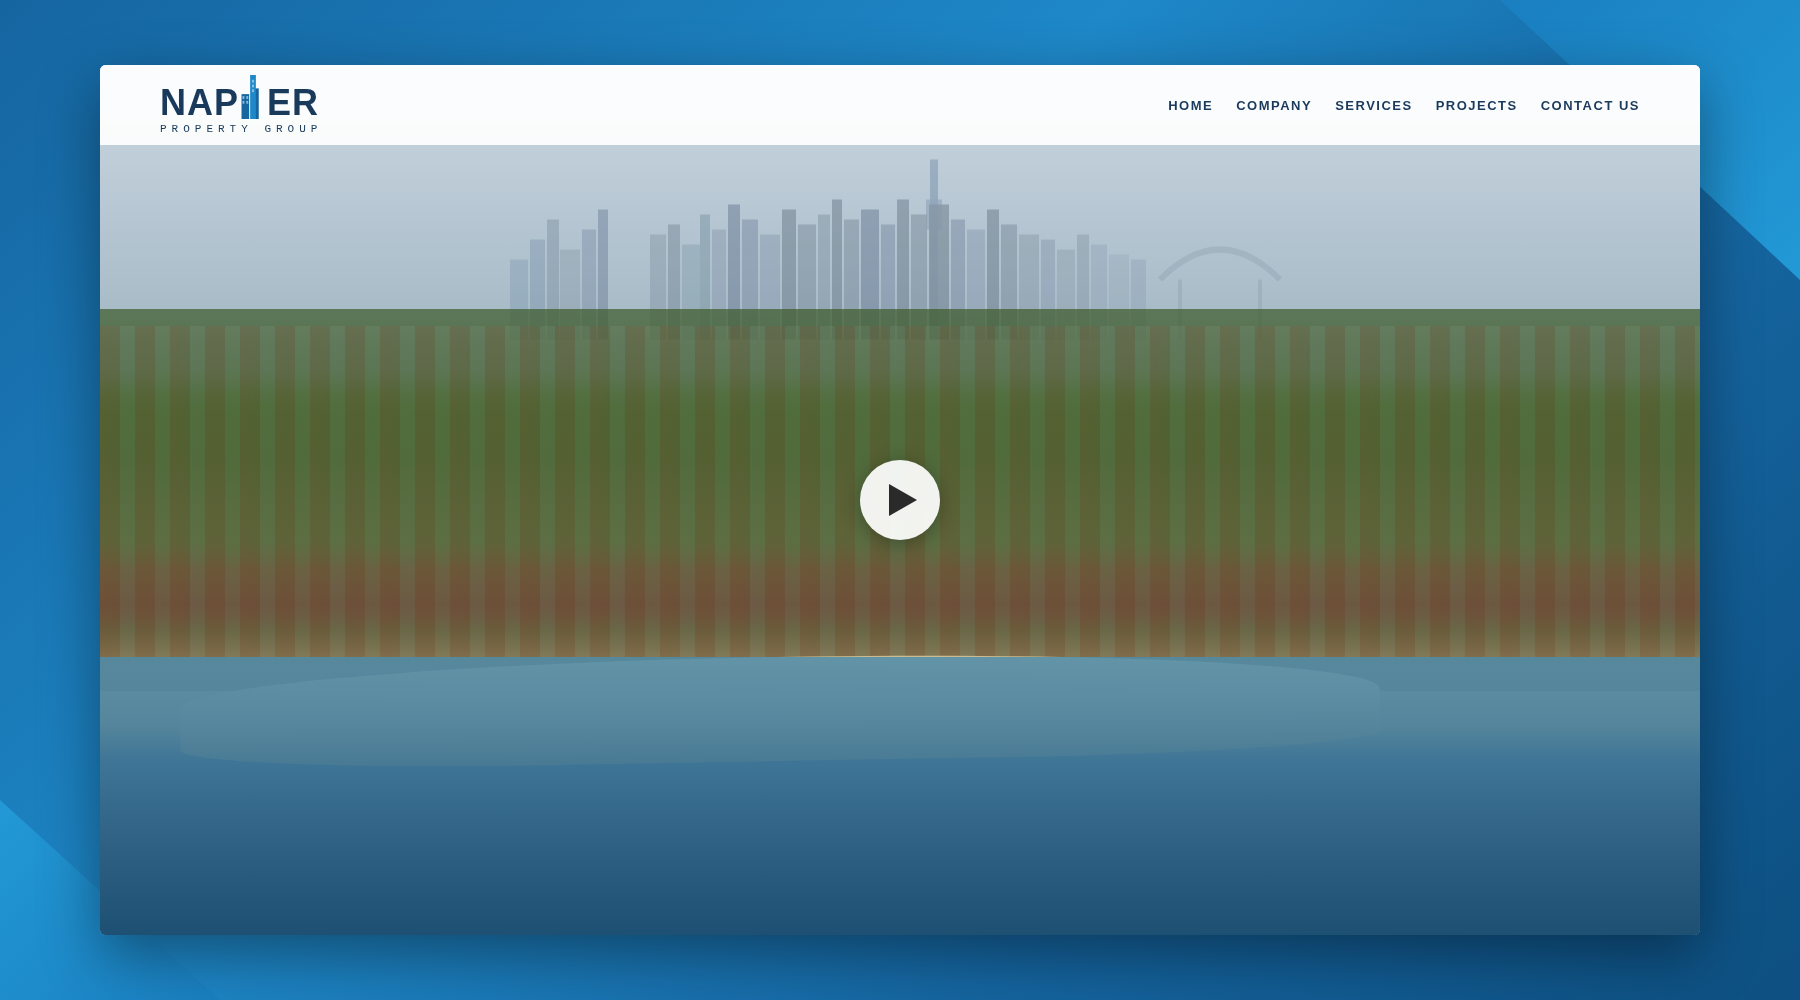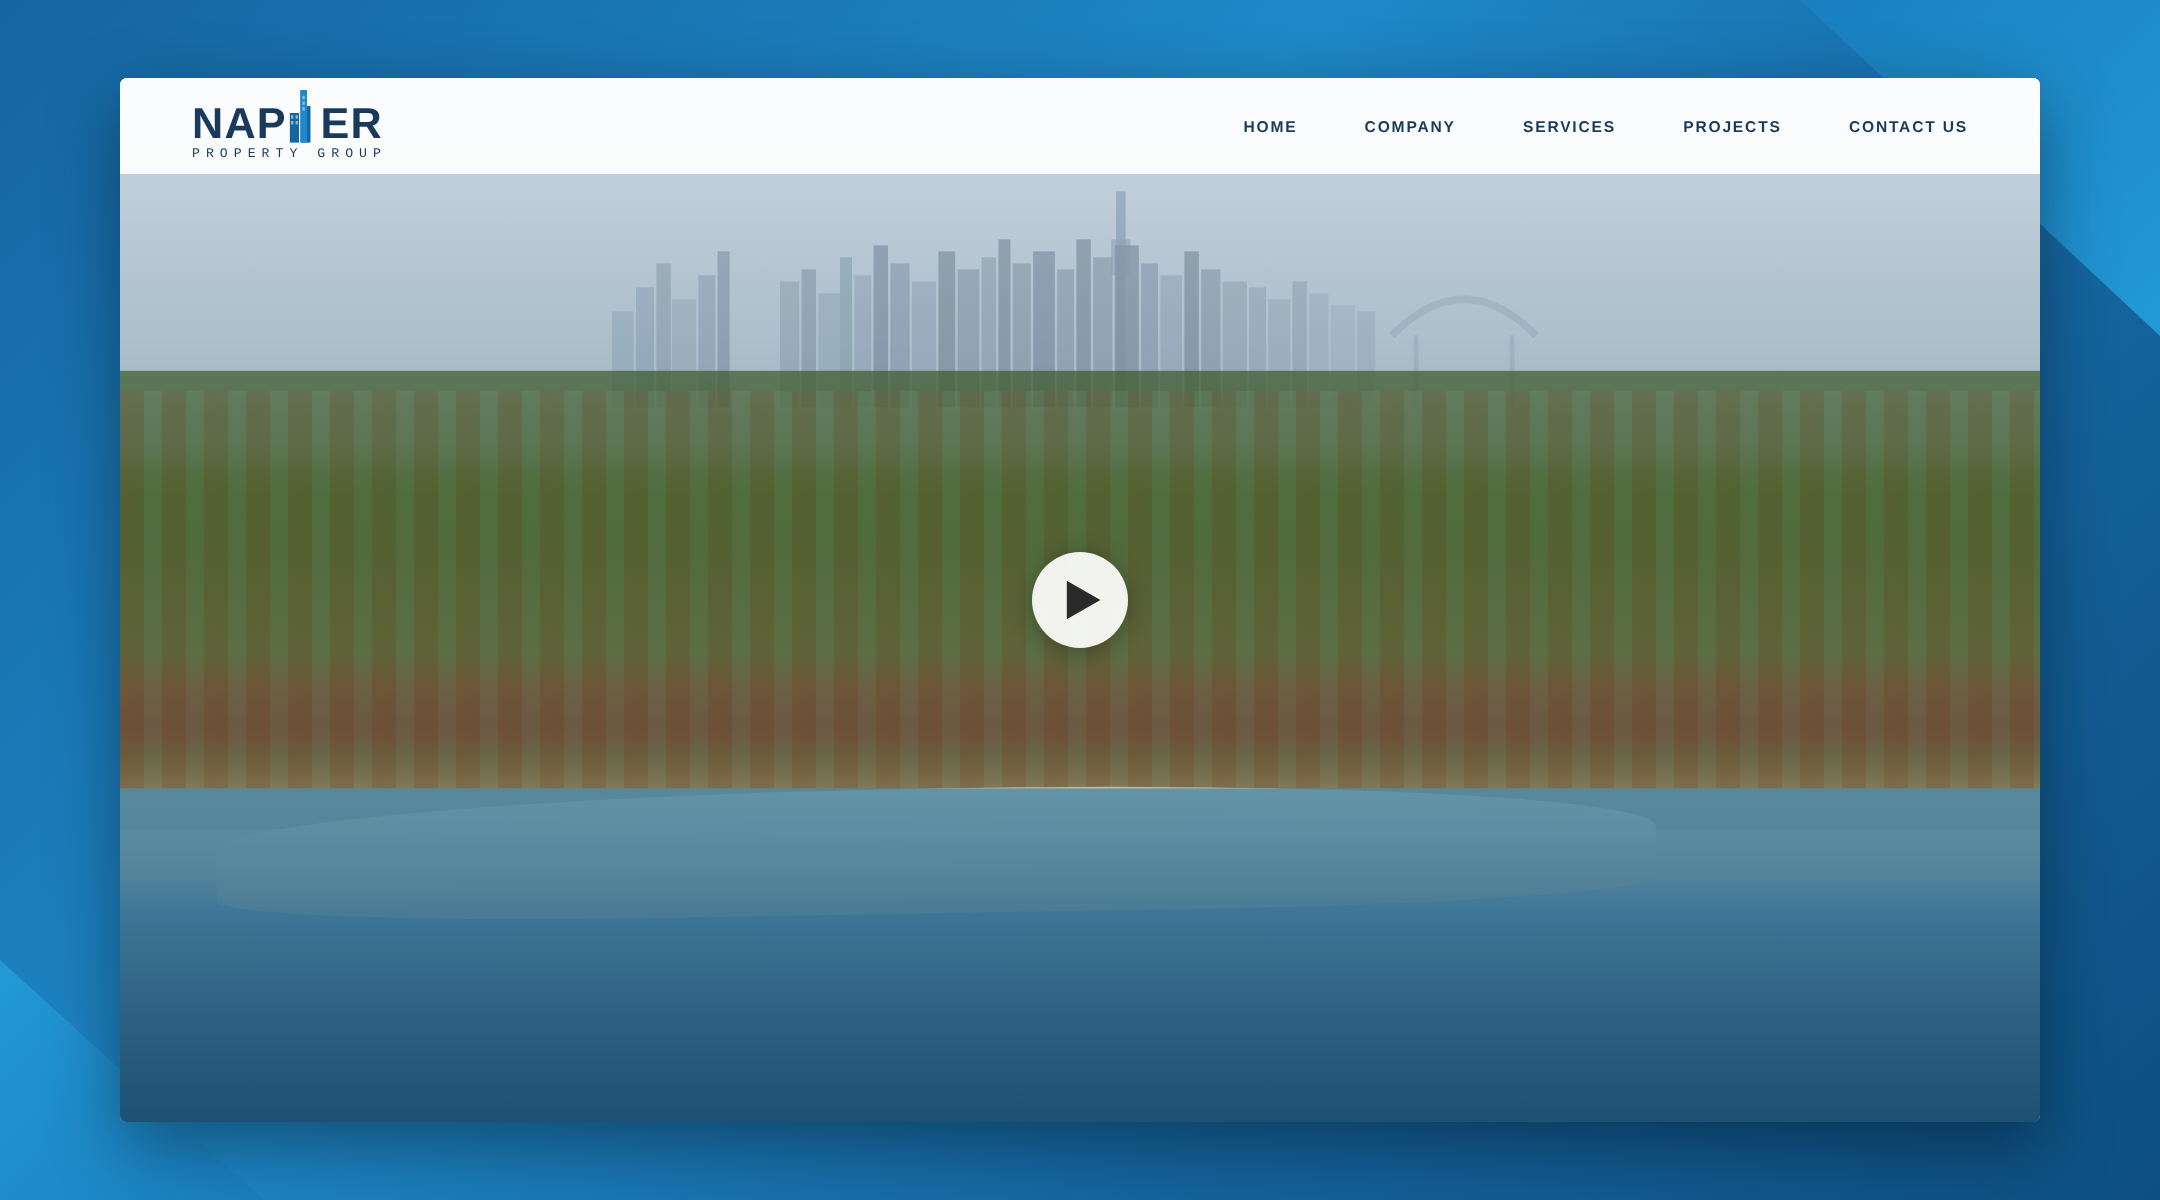--- a/index.html
+++ b/index.html
@@ -101,21 +101,21 @@
       font-weight: 400;
       margin-top: 2px;
       text-transform: uppercase;
       font-family: Liberation Mono, monospace;
     }
 
     
     .nav {
       display: flex;
       align-items: center;
-      gap: 56px;
+      gap: 23px;
     }
 
     .nav-item {
       font-size: 13px;
       font-weight: 600;
       color: #1a3a5c;
       letter-spacing: 1.5px;
       text-transform: uppercase;
       cursor: pointer;
       text-decoration: none;

